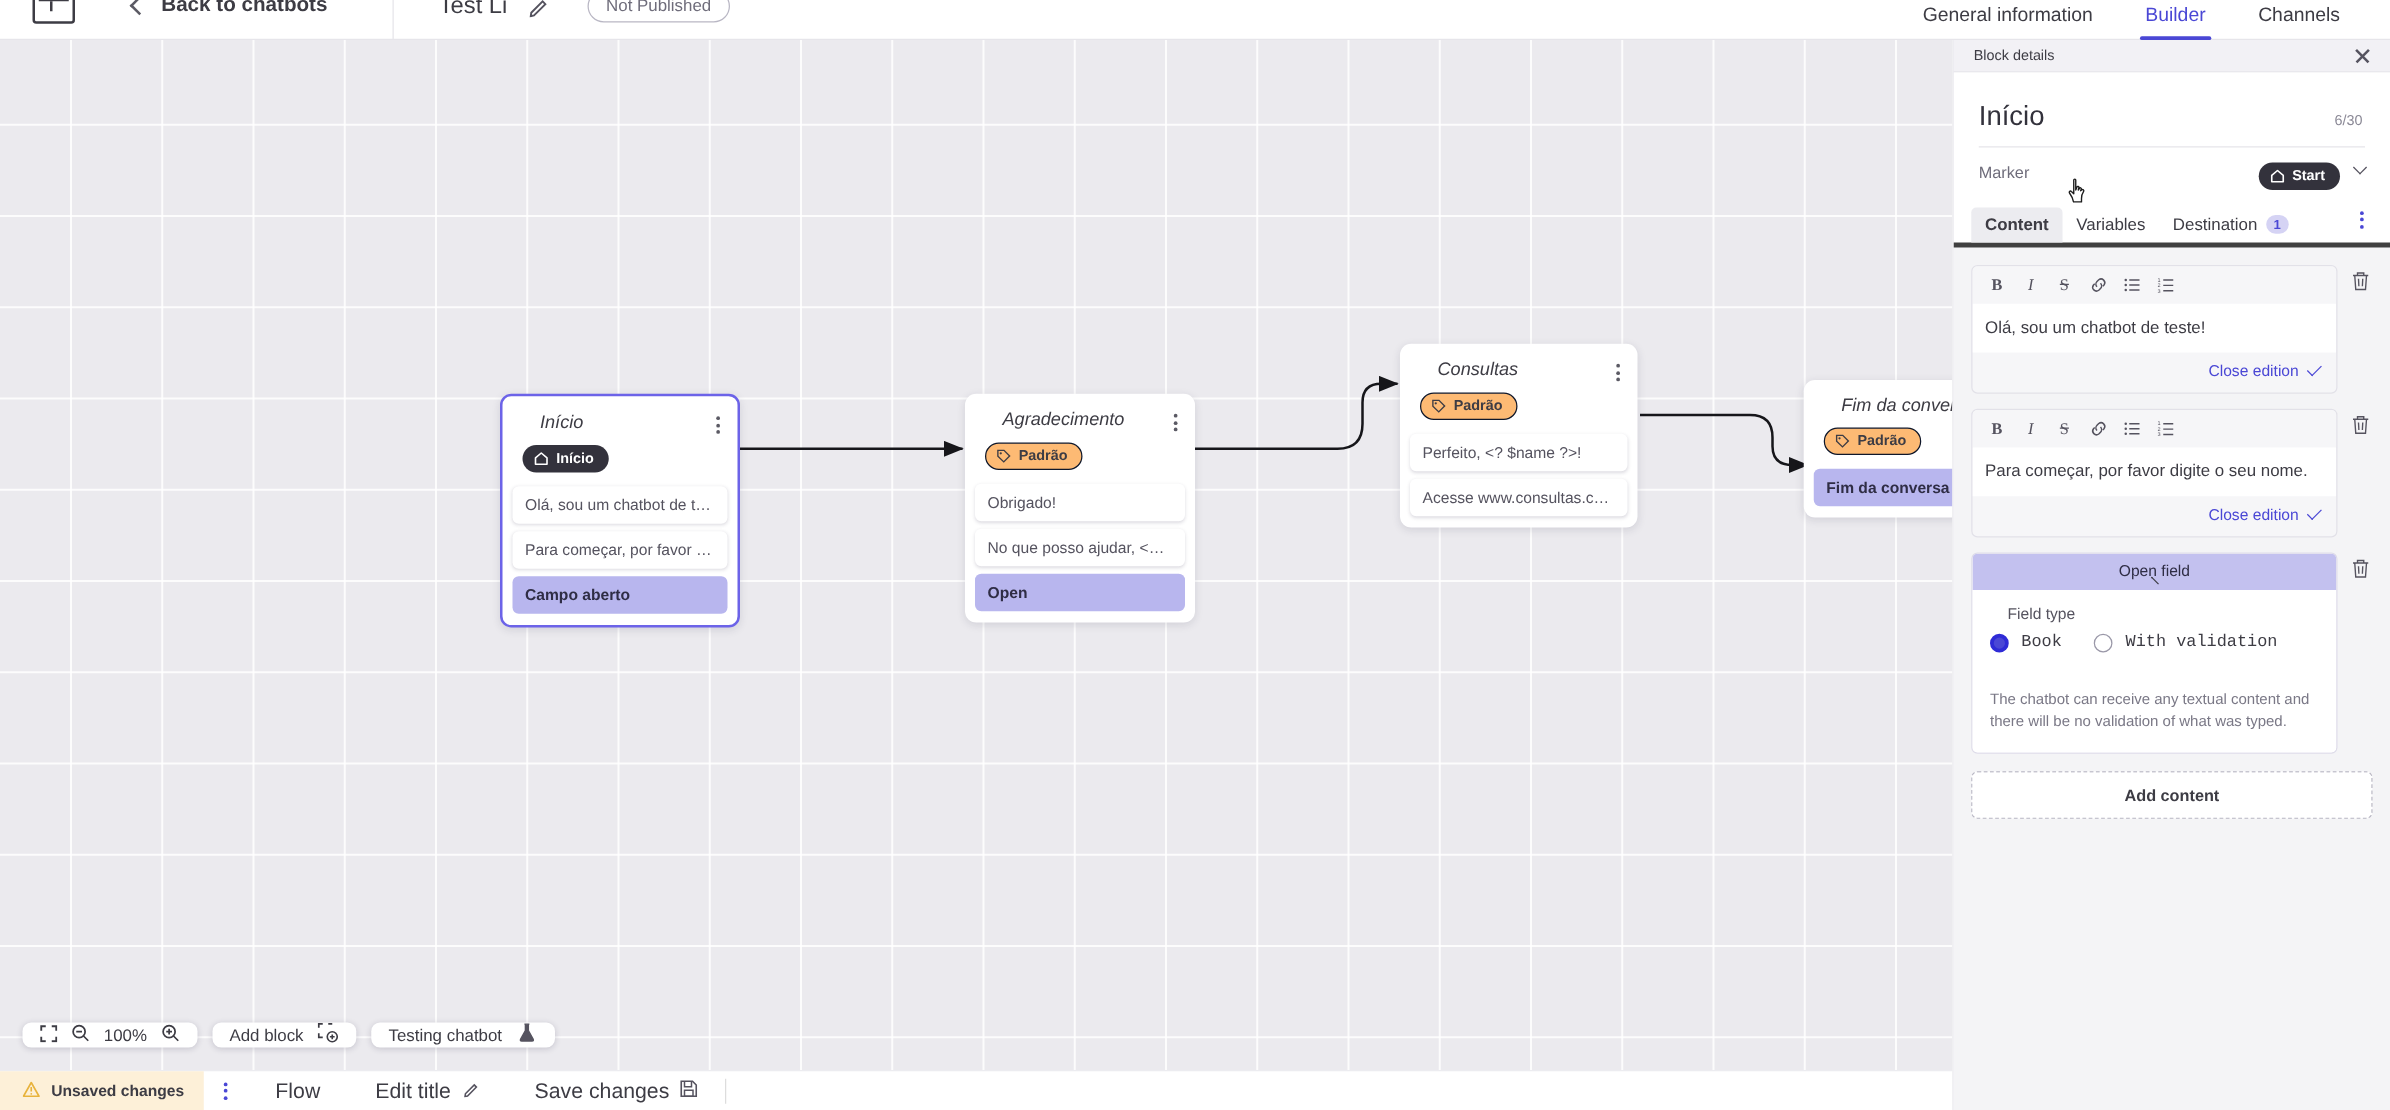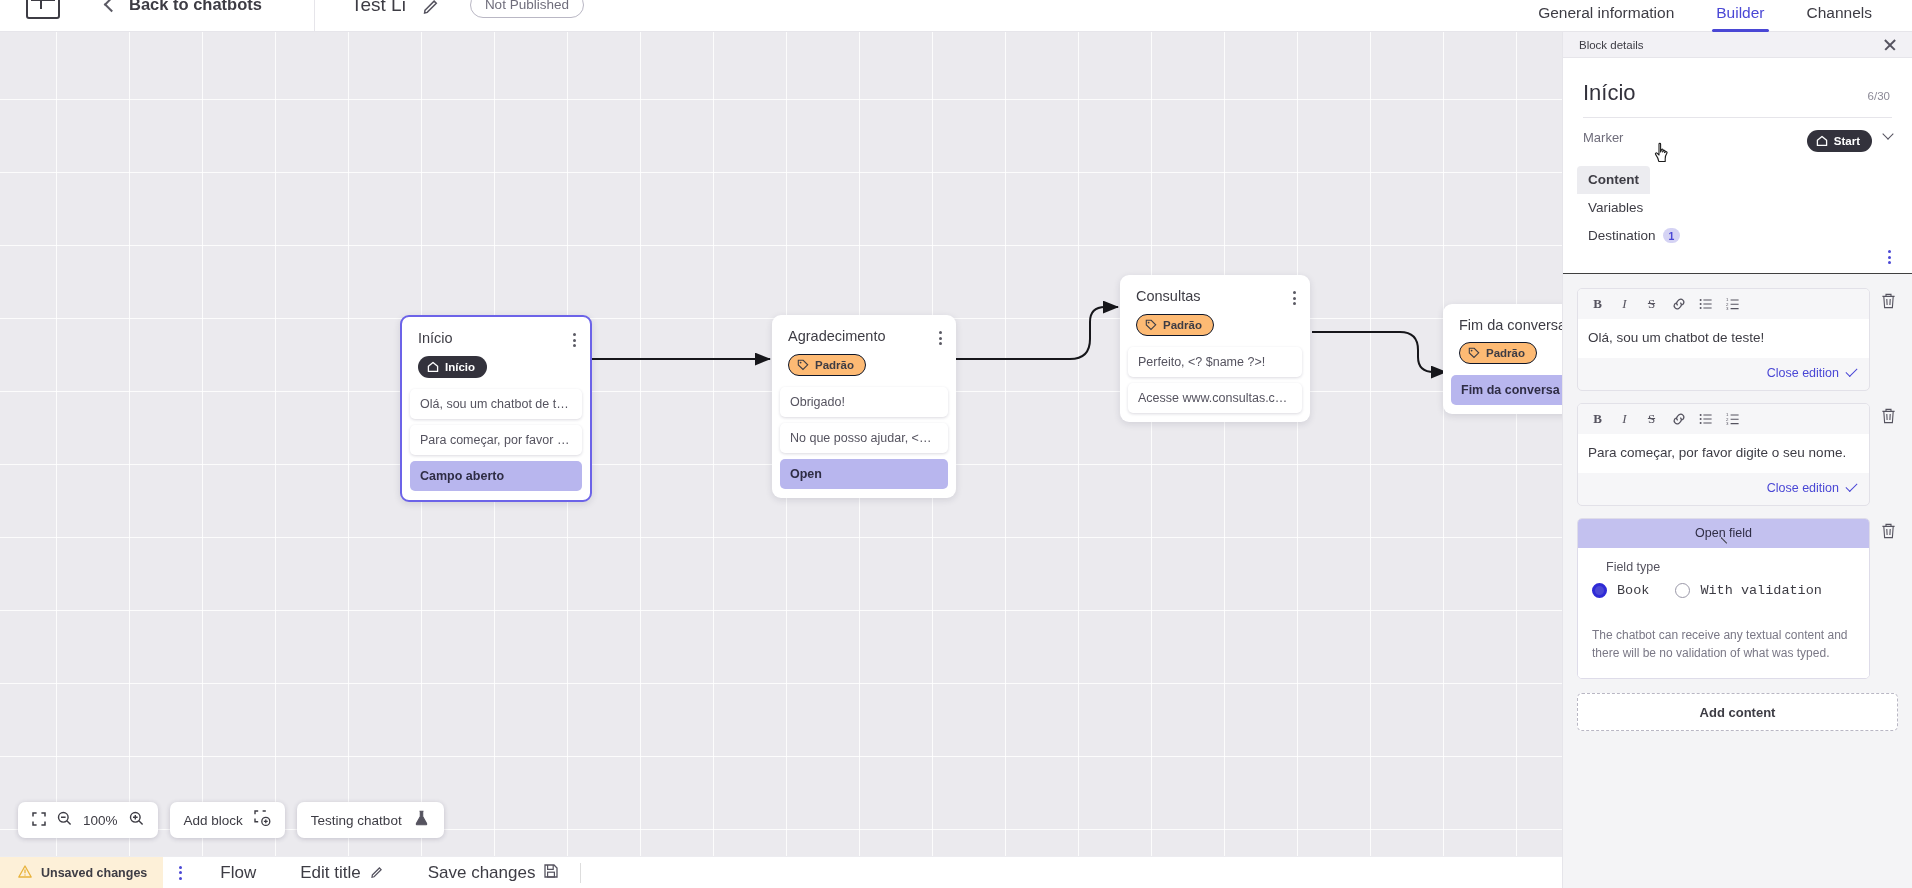--- a/index.html
+++ b/index.html
@@ -77,21 +77,21 @@
   }
   .edges { position: absolute; inset: 0; width: 1562px; height: 824px; pointer-events: none; }
 
   
   .node {
     position: absolute; background: #ffffff; border-radius: 9px;
     box-shadow: 0 2px 7px rgba(40,35,70,.13);
     padding: 0; width: 190px;
   }
   .node.selected { border: 2px solid #6c63e8; }
-  .node-head { padding: 13px 14px 0 16px; display: flex; align-items: flex-start; }
+  .node-head { padding: 13px 14px 0 30px; display: flex; align-items: flex-start; font-style: italic; }
   .node-title { font-size: 14.5px; color: #3d3c44; font-weight: 400; flex: 1; }
   .kebab { display: flex; flex-direction: column; gap: 2.5px; padding-top: 3px; cursor: pointer; }
   .kebab i { width: 3px; height: 3px; background: #5b5a64; border-radius: 50%; display: block; }
   .node-tagrow { padding: 9px 16px 11px; }
   .tag-start {
     display: inline-flex; align-items: center; gap: 6px;
     background: #33323c; color: #fff; font-size: 11.5px; font-weight: 700;
     border-radius: 13px; padding: 5px 12px 5px 9px;
   }
   .tag-default {
@@ -106,21 +106,21 @@
     box-shadow: 0 1px 3px rgba(40,35,70,.17);
   }
   .node-item.hl {
     background: #b8b6ee; color: #2f2d45; font-weight: 700; box-shadow: none;
   }
 
   
   .float-bar { position: absolute; left: 18px; bottom: 50px; display: flex; gap: 12px; z-index: 30; }
   .fb-card {
     background: #fff; border-radius: 7px; box-shadow: 0 1px 5px rgba(40,35,70,.2);
-    height: 36px; display: flex; align-items: center; padding: 0 14px; gap: 11px;
+    height: 20px; display: flex; align-items: center; padding: 0 14px; gap: 11px;
     font-size: 13.5px; color: #3d3c44; cursor: pointer;
   }
   .zoom-pct { font-size: 13.5px; color: #3d3c44; }
 
   
   .statusbar {
     position: absolute; bottom: 0; left: 0; width: 1562px; height: 32px;
     background: #ffffff; display: flex; align-items: center; z-index: 35;
     border-top: 1px solid #ececf0;
   }
@@ -169,22 +169,22 @@
   .chev-down {
     width: 8px; height: 8px; border-right: 1.6px solid #55535f; border-bottom: 1.6px solid #55535f;
     transform: rotate(45deg); margin-left: 12px; margin-bottom: 3px; cursor: pointer;
   }
   .chev-up {
     width: 8px; height: 8px; border-right: 1.6px solid #3d3c44; border-bottom: 1.6px solid #3d3c44;
     transform: rotate(-135deg); cursor: pointer;
   }
 
   .tabrow {
-    display: flex; align-items: flex-start; padding: 14px 12px 0 14px;
-    border-bottom: 1px solid #404040; position: relative; flex-direction: column;
+    display: flex; align-items: center; padding: 14px 12px 0 14px;
+    border-bottom: 4px solid #404040; position: relative;
   }
   .ptab {
     font-size: 13.5px; color: #3d3c44; padding: 6px 11px 7px; cursor: pointer;
     display: flex; align-items: center; gap: 7px; border-radius: 4px 4px 0 0;
   }
   .ptab.active { background: #ececf0; font-weight: 700; }
   .ptab-badge {
     background: #d5d3f4; color: #4a47d5; font-size: 10.5px; font-weight: 700;
     border-radius: 9px; padding: 1.5px 6px;
   }

